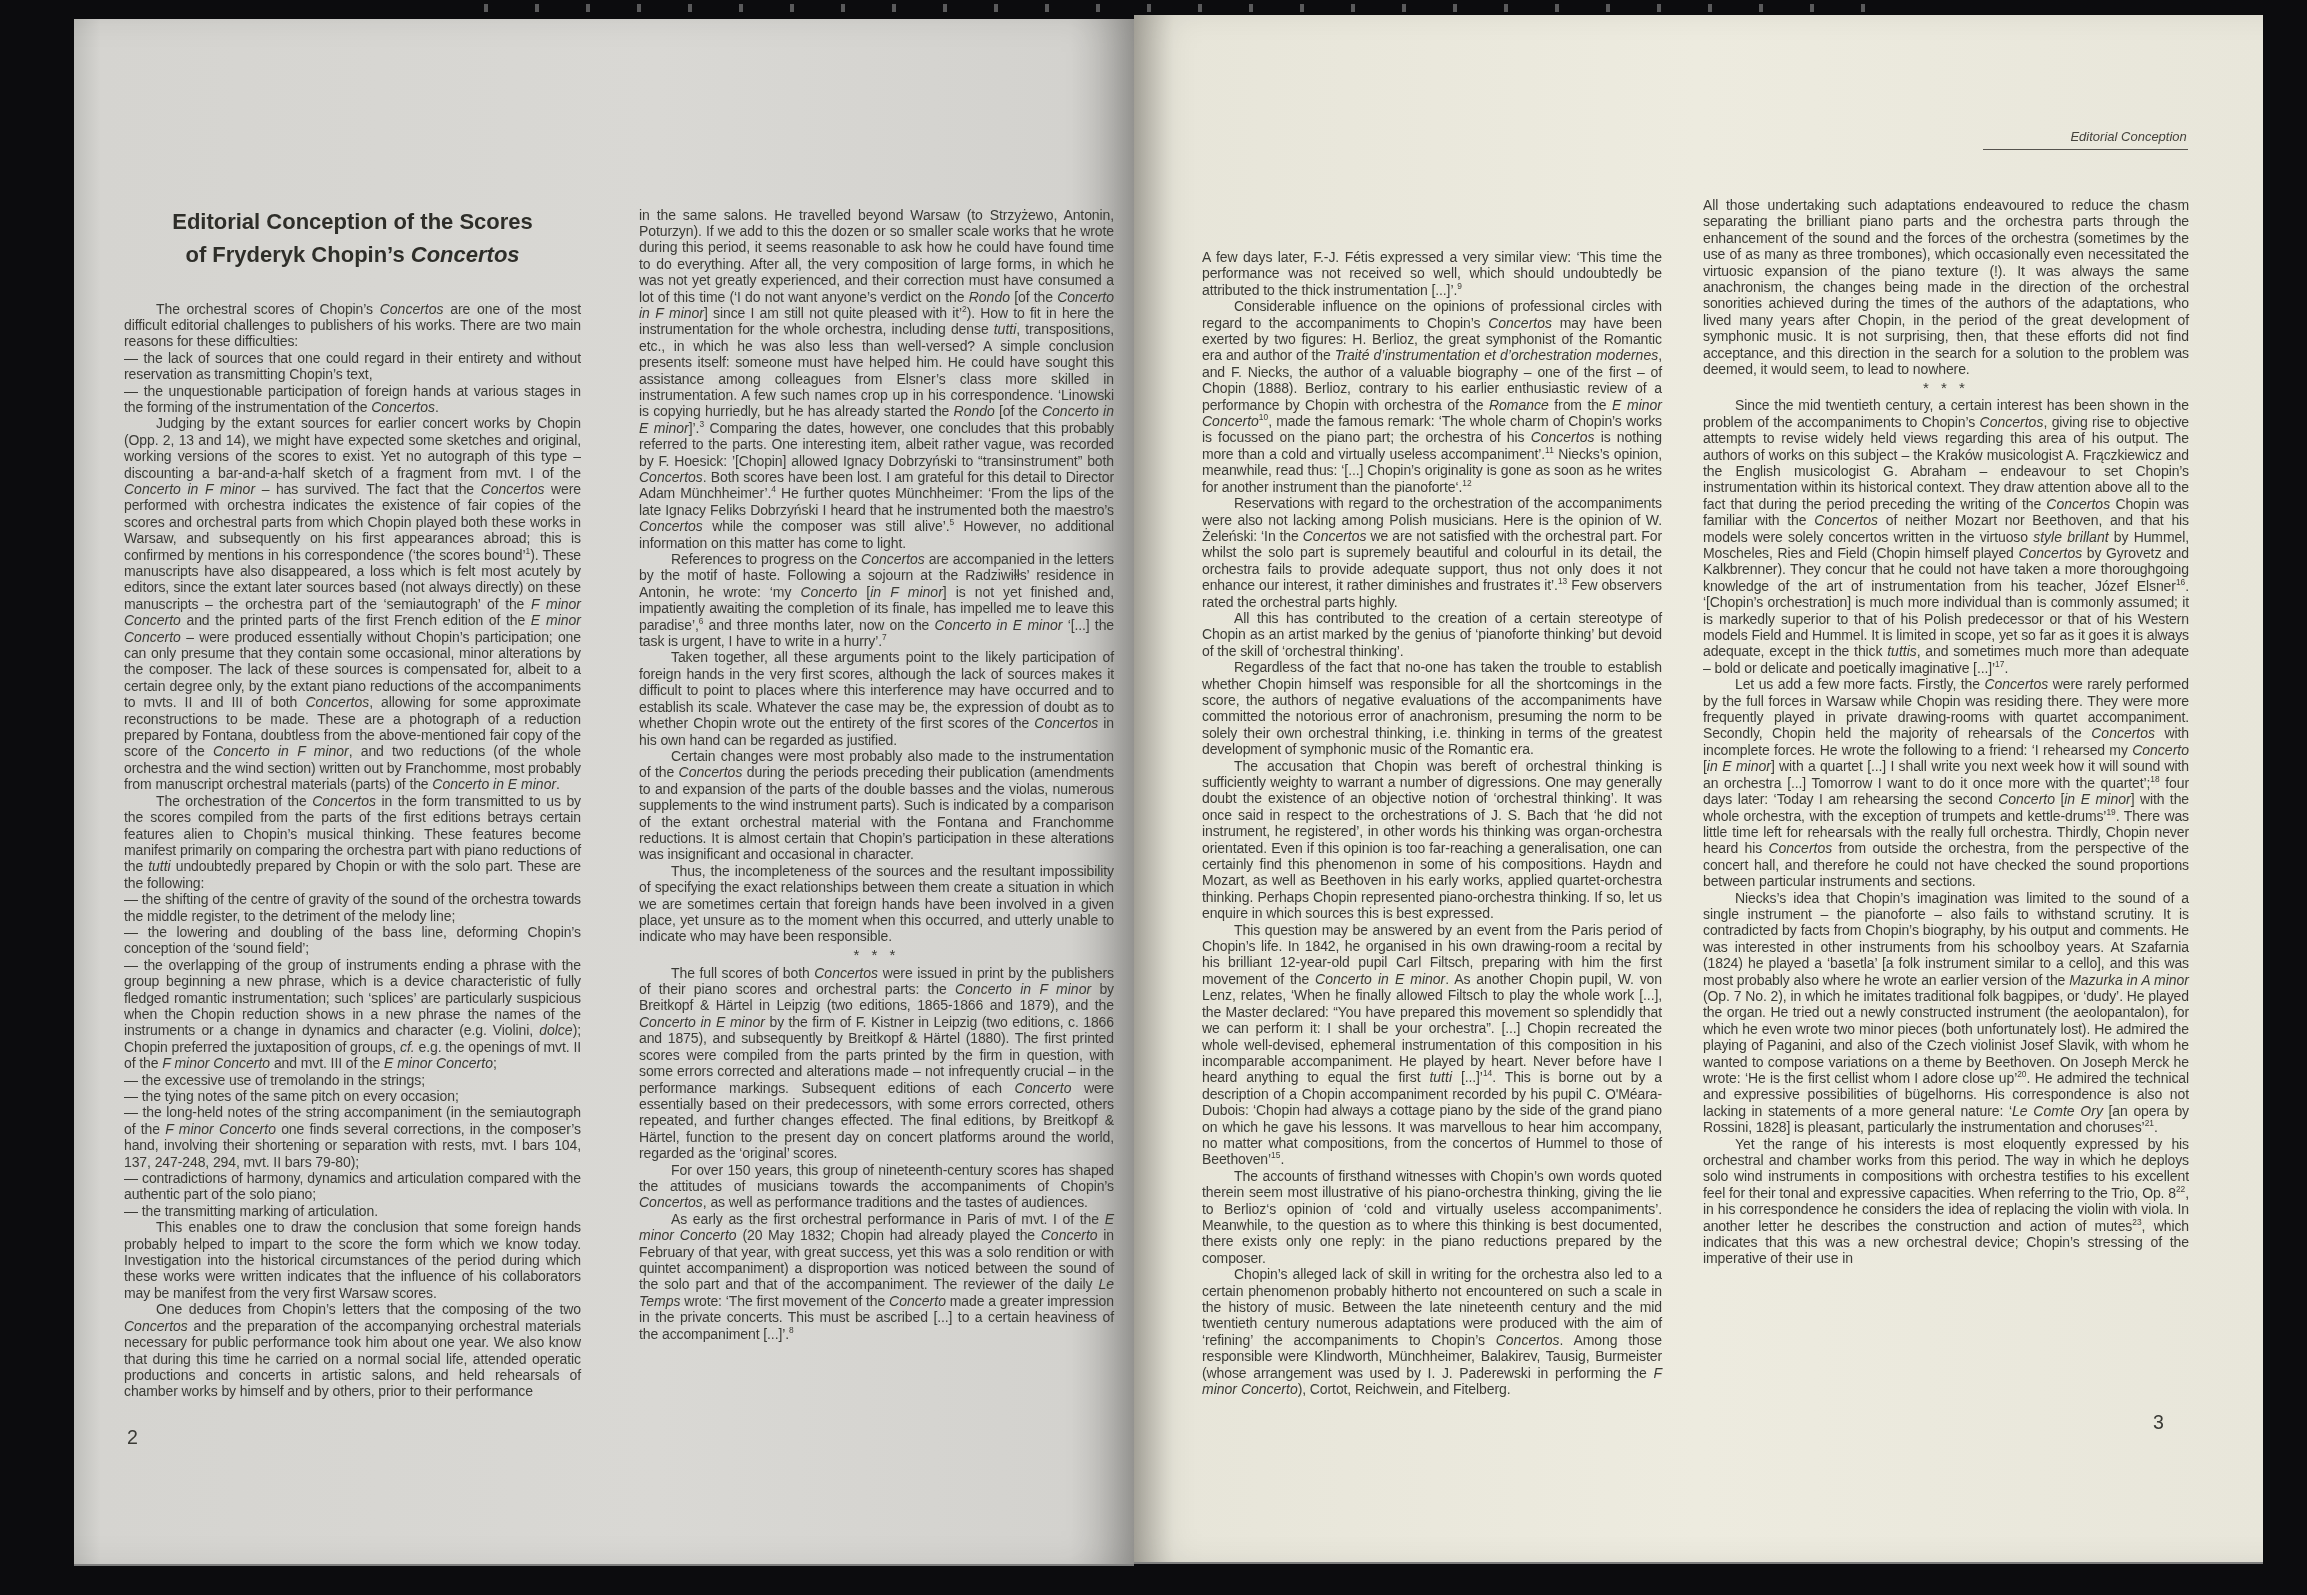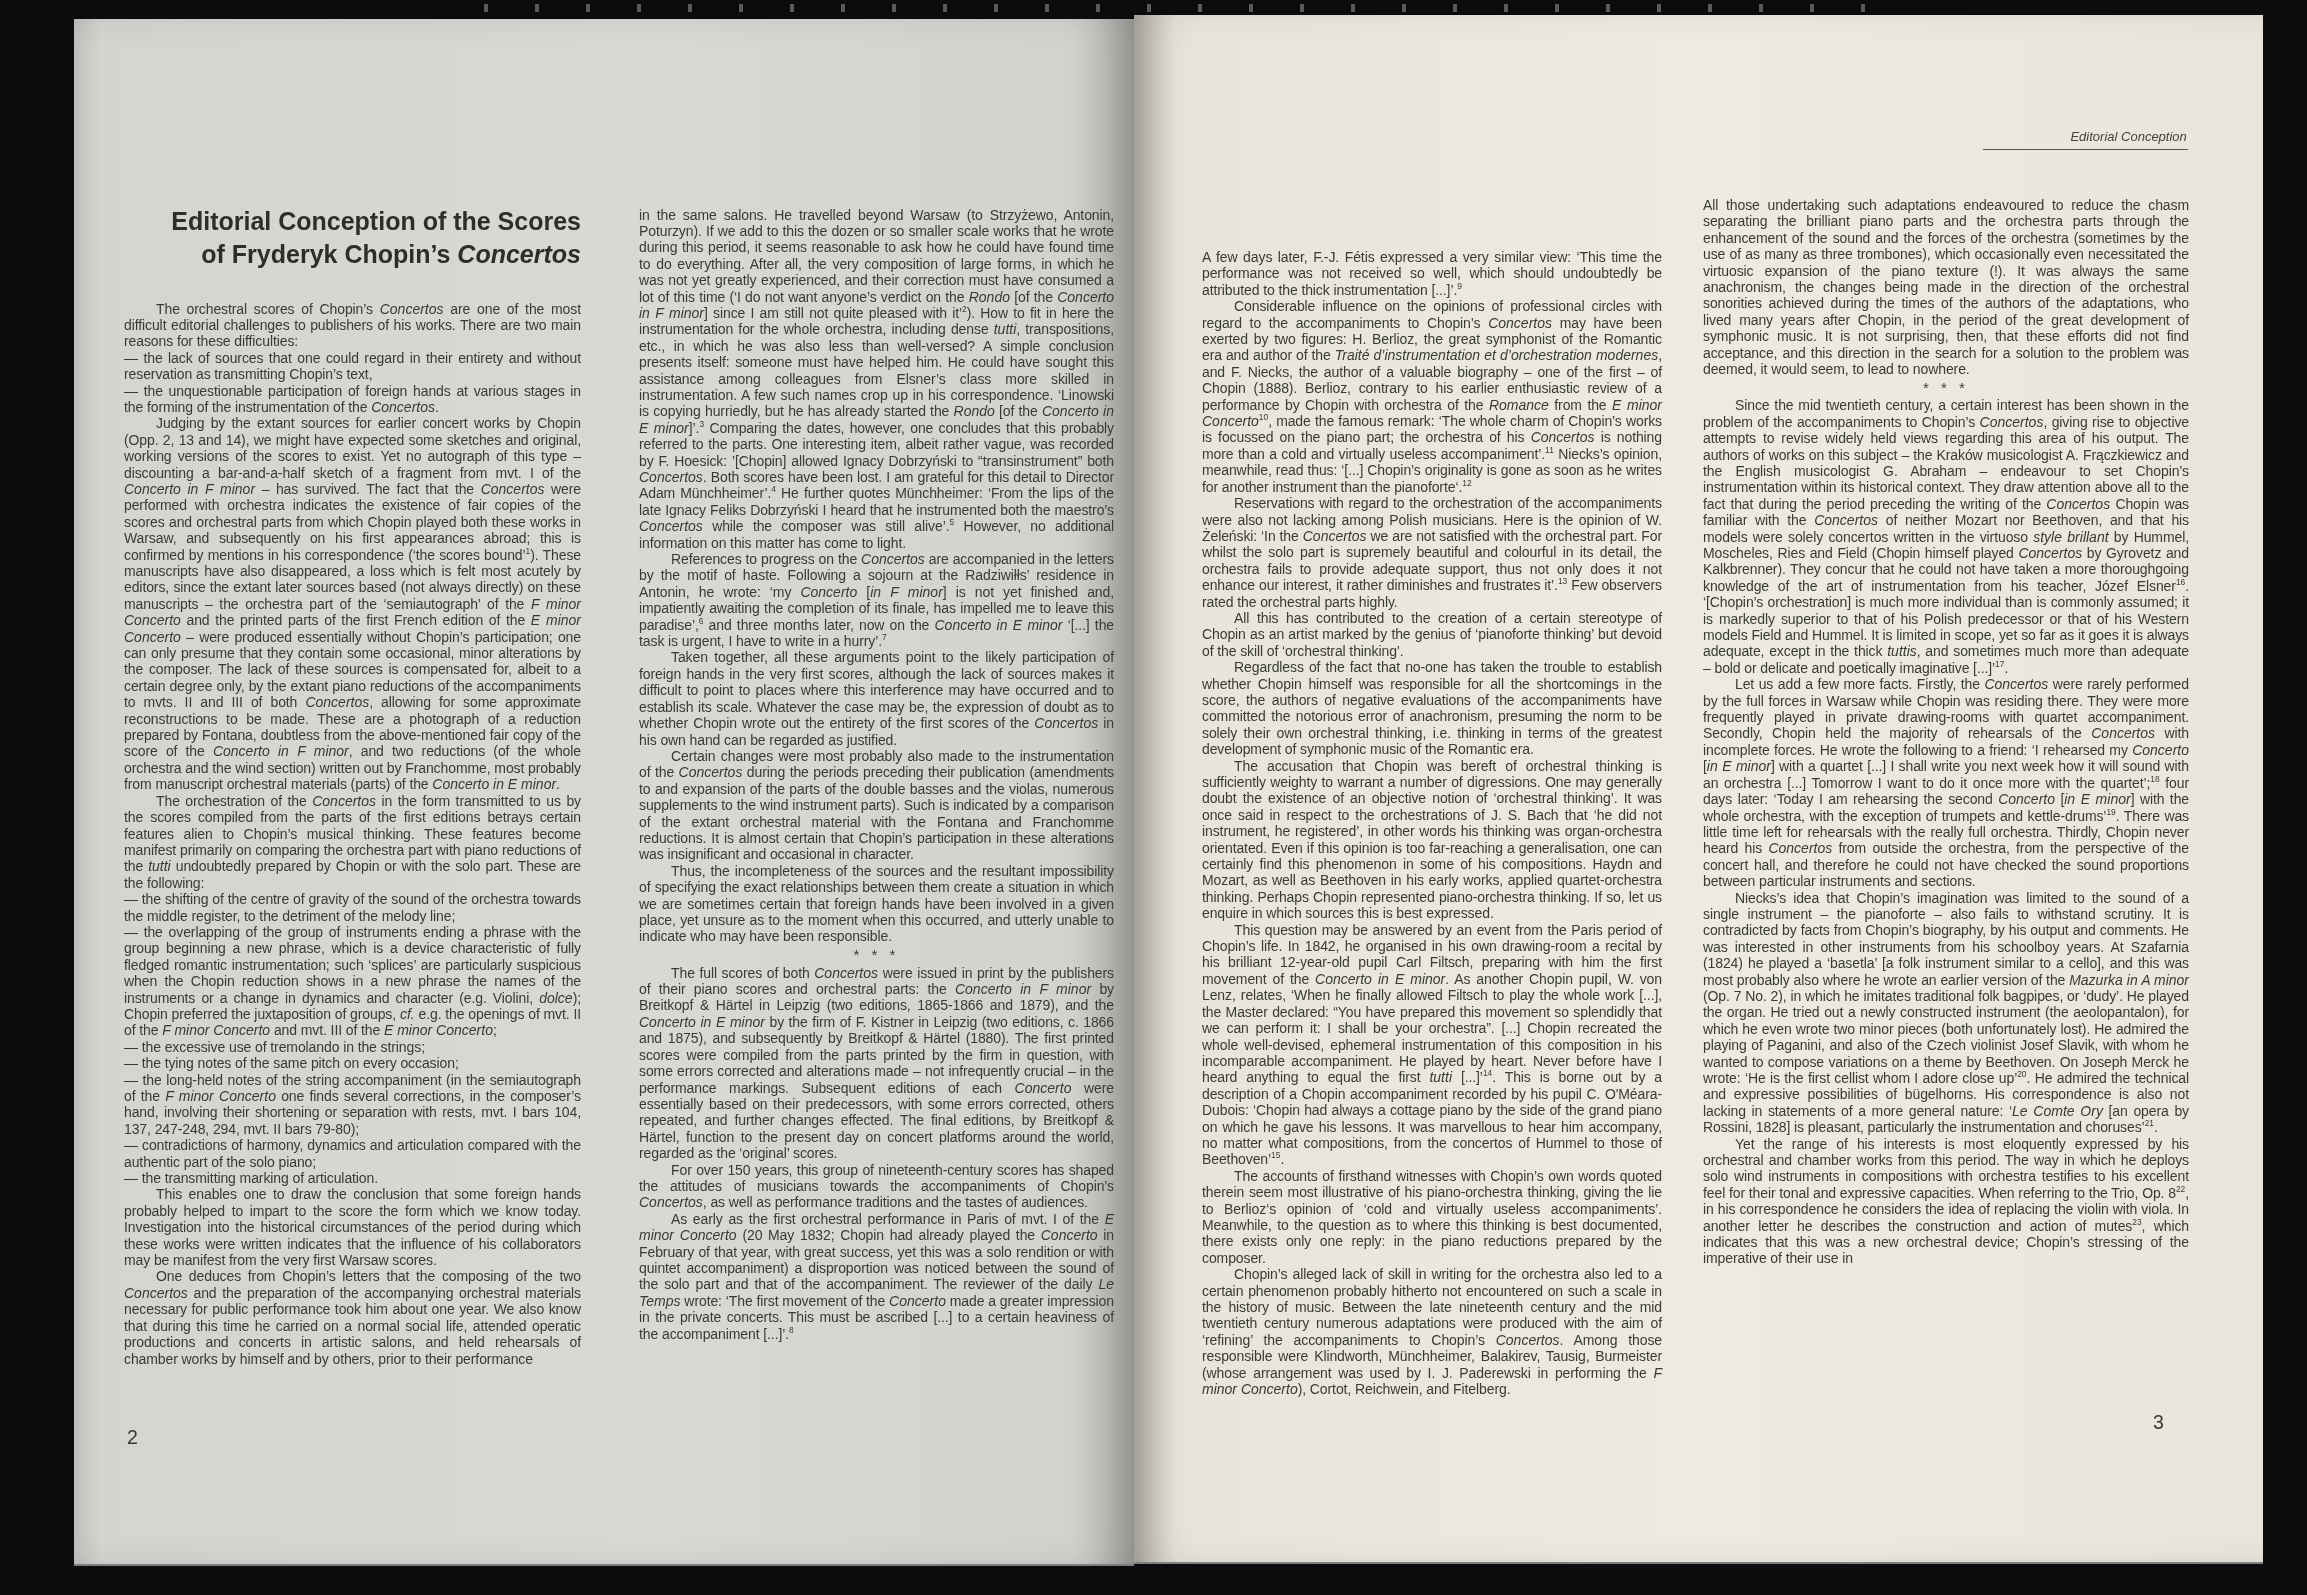--- a/index.html
+++ b/index.html
@@ -17,22 +17,22 @@
   .page::after{content:"";position:absolute;left:0;right:0;bottom:-2.3px;height:2.3px;background:#f2f2ee;opacity:.5;}
   .col{position:absolute;color:#3a3a35;font-size:14px;line-height:16.4px;letter-spacing:-0.1px;
        text-align:justify;}
   .col p{margin:0;}
   .col p.p{text-indent:32px;}
   .col p.f{text-indent:0;}
   .col p.d{text-indent:0;}
   .col p.c{text-align:center;text-indent:0;letter-spacing:4px;font-size:15px;margin:2.3px 0 1.2px 0;}
   .col sup{font-size:60%;line-height:0;vertical-align:super;letter-spacing:0;}
   .col i{letter-spacing:0;}
-  h1{margin:0 0 30px 0;font-size:25px;line-height:33px;font-weight:bold;color:#2e2e29;
-     letter-spacing:0;text-align:right;text-indent:0;}
+  h1{margin:0 0 30px 0;font-size:22px;line-height:33px;font-weight:bold;color:#2e2e29;
+     letter-spacing:0;text-align:center;text-indent:0;}
   .pl-col1{left:50px;top:186px;width:457px;}
   .pl-col2{left:551px;top:188px;width:475px;margin-left:14px;}
   .pr-col1{left:68px;top:190px;width:460px;margin-top:44px;}
   .pr-col2{left:569px;top:182px;width:486px;}
   .running-header{position:absolute;top:114px;right:75px;font-size:13px;font-style:italic;
       color:#44423c;border-bottom:1.7px solid #55534e;padding:0 1.2px 5.2px 87px;text-align:center;}
   .pagenum{position:absolute;font-size:19.6px;color:#3a3a35;}
   .pn-left{left:53px;top:1407px;}
   .pn-right{left:1019px;top:1396px;}
 </style>
@@ -45,20 +45,21 @@
   <div class="page page-left">
     <div class="col pl-col1">
       <h1><span>Editorial Conception of the Scores</span><br><span>of Fryderyk Chopin’s <i>Concertos</i></span></h1>
       <div>
           <p class="p">The orchestral scores of Chopin’s <i>Concertos</i> are one of the most difficult editorial challenges to publishers of his works. There are two main reasons for these difficulties:</p>
           <p class="d">— the lack of sources that one could regard in their entirety and without reservation as transmitting Chopin’s text,</p>
           <p class="d">— the unquestionable participation of foreign hands at various stages in the forming of the instrumentation of the <i>Concertos</i>.</p>
           <p class="p">Judging by the extant sources for earlier concert works by Chopin (Opp. 2, 13 and 14), we might have expected some sketches and original, working versions of the scores to exist. Yet no autograph of this type – discounting a bar-and-a-half sketch of a fragment from mvt. I of the <i>Concerto in F minor</i> – has survived. The fact that the <i>Concertos</i> were performed with orchestra indicates the existence of fair copies of the scores and orchestral parts from which Chopin played both these works in Warsaw, and subsequently on his first appearances abroad; this is confirmed by mentions in his correspondence (‘the scores bound’<sup>1</sup>). These manuscripts have also disappeared, a loss which is felt most acutely by editors, since the extant later sources based (not always directly) on these manuscripts – the orchestra part of the ‘semiautograph’ of the <i>F minor Concerto</i> and the printed parts of the first French edition of the <i>E minor Concerto</i> – were produced essentially without Chopin’s participation; one can only presume that they contain some occasional, minor alterations by the composer. The lack of these sources is compensated for, albeit to a certain degree only, by the extant piano reductions of the accompaniments to mvts. II and III of both <i>Concertos</i>, allowing for some approximate reconstructions to be made. These are a photograph of a reduction prepared by Fontana, doubtless from the above-mentioned fair copy of the score of the <i>Concerto in F minor</i>, and two reductions (of the whole orchestra and the wind section) written out by Franchomme, most probably from manuscript orchestral materials (parts) of the <i>Concerto in E minor</i>.</p>
           <p class="p">The orchestration of the <i>Concertos</i> in the form transmitted to us by the scores compiled from the parts of the first editions betrays certain features alien to Chopin’s musical thinking. These features become manifest primarily on comparing the orchestra part with piano reductions of the <i>tutti</i> undoubtedly prepared by Chopin or with the solo part. These are the following:</p>
           <p class="d">— the shifting of the centre of gravity of the sound of the orchestra towards the middle register, to the detriment of the melody line;</p>
+          <p class="d">— the lowering and doubling of the bass line, deforming Chopin’s conception of the ‘sound field’;</p>
           <p class="d">— the overlapping of the group of instruments ending a phrase with the group beginning a new phrase, which is a device characteristic of fully fledged romantic instrumentation; such ‘splices’ are particularly suspicious when the Chopin reduction shows in a new phrase the names of the instruments or a change in dynamics and character (e.g. Violini, <i>dolce</i>); Chopin preferred the juxtaposition of groups, <i>cf.</i> e.g. the openings of mvt. II of the <i>F minor Concerto</i> and mvt. III of the <i>E minor Concerto</i>;</p>
           <p class="d">— the excessive use of tremolando in the strings;</p>
           <p class="d">— the tying notes of the same pitch on every occasion;</p>
           <p class="d">— the long-held notes of the string accompaniment (in the semiautograph of the <i>F minor Concerto</i> one finds several corrections, in the composer’s hand, involving their shortening or separation with rests, mvt. I bars 104, 137, 247-248, 294, mvt. II bars 79-80);</p>
           <p class="d">— contradictions of harmony, dynamics and articulation compared with the authentic part of the solo piano;</p>
           <p class="d">— the transmitting marking of articulation.</p>
           <p class="p">This enables one to draw the conclusion that some foreign hands probably helped to impart to the score the form which we know today. Investigation into the historical circumstances of the period during which these works were written indicates that the influence of his collaborators may be manifest from the very first Warsaw scores.</p>
           <p class="p">One deduces from Chopin’s letters that the composing of the two <i>Concertos</i> and the preparation of the accompanying orchestral materials necessary for public performance took him about one year. We also know that during this time he carried on a normal social life, attended operatic productions and concerts in artistic salons, and held rehearsals of chamber works by himself and by others, prior to their performance</p>
         </div>
     </div>

